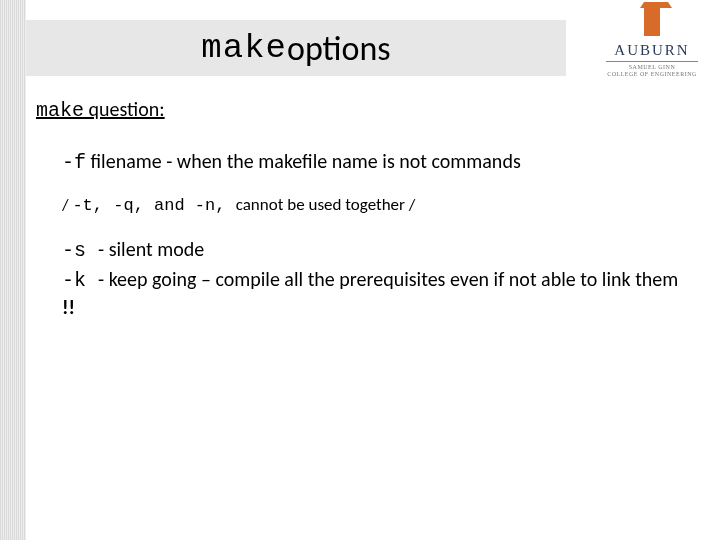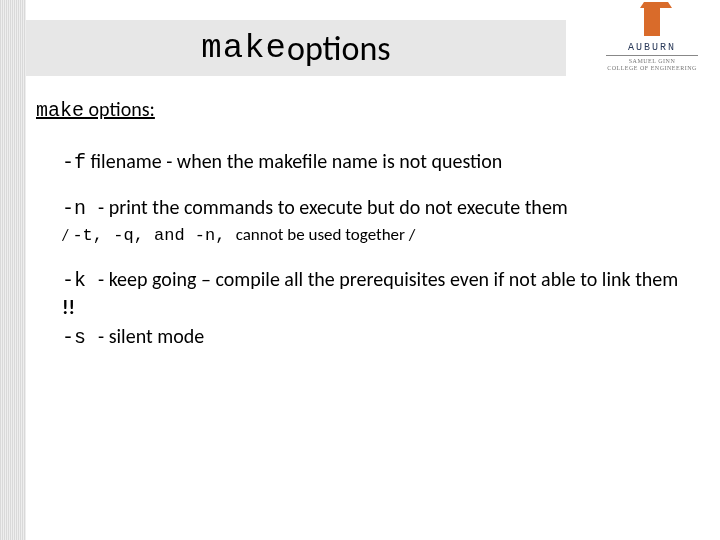--- a/index.html
+++ b/index.html
@@ -72,22 +72,22 @@
     left: -4px;
     top: 0;
     width: 24px;
     height: 0;
     border-left: 4px solid transparent;
     border-right: 4px solid transparent;
     border-bottom: 6px solid #d96b2a;
     top: -6px;
   }
   .logo-text {
-    font-family: Liberation Mono, monospace;
-    font-size: 10px;
+    font-family: Liberation Serif, serif;
+    font-size: 15px;
     letter-spacing: 2px;
     color: #2a3a5a;
   }
   .logo-line {
     height: 1px;
     background: #888;
     margin: 2px 4px;
   }
   .logo-sub {
     font-family: Georgia, "Times New Roman", serif;
@@ -148,41 +148,38 @@
     <div class="logo-tower"></div>
     <div class="logo-text">AUBURN</div>
     <div class="logo-line"></div>
     <div class="logo-sub">SAMUEL GINN</div>
     <div class="logo-sub">COLLEGE OF ENGINEERING</div>
   </div>
 
   <div class="content">
 
     <div class="subtitle">
-      <span class="mono">make</span><span> options:</span>
+      <span class="mono">make</span><span> question:</span>
     </div>
 
     <div class="block">
       <div class="item">
-        <span class="mono">-f</span><span class="italic"> filename</span><span> - </span><span>when the makefile name is not question</span>
+        <span class="mono">-f</span><span class="italic"> filename</span><span> - </span><span>when the makefile name is not commands</span>
       </div>
     </div>
 
-    <div class="item">
-      <span class="mono">-n </span><span>- </span><span>print the commands to execute but do not execute them</span>
-    </div>
 
     <div class="block">
       <div class="note">
         <span>/ </span><span class="mono">-t, -q, </span><span class="mono">and</span><span class="mono"> -n, </span><span>cannot be used together /</span>
       </div>
     </div>
 
     <div class="item">
-      <span class="mono">-k </span><span>- </span><span>keep going – compile all the prerequisites even if not able to link them </span><span class="bold">!!</span>
+      <span class="mono">-s </span><span>- </span><span>silent mode</span>
     </div>
     <div class="item">
-      <span class="mono">-s </span><span>- </span><span>silent mode</span>
+      <span class="mono">-k </span><span>- </span><span>keep going – compile all the prerequisites even if not able to link them </span><span class="bold">!!</span>
     </div>
 
   </div>
 
 </div>
 
 </body></html>

